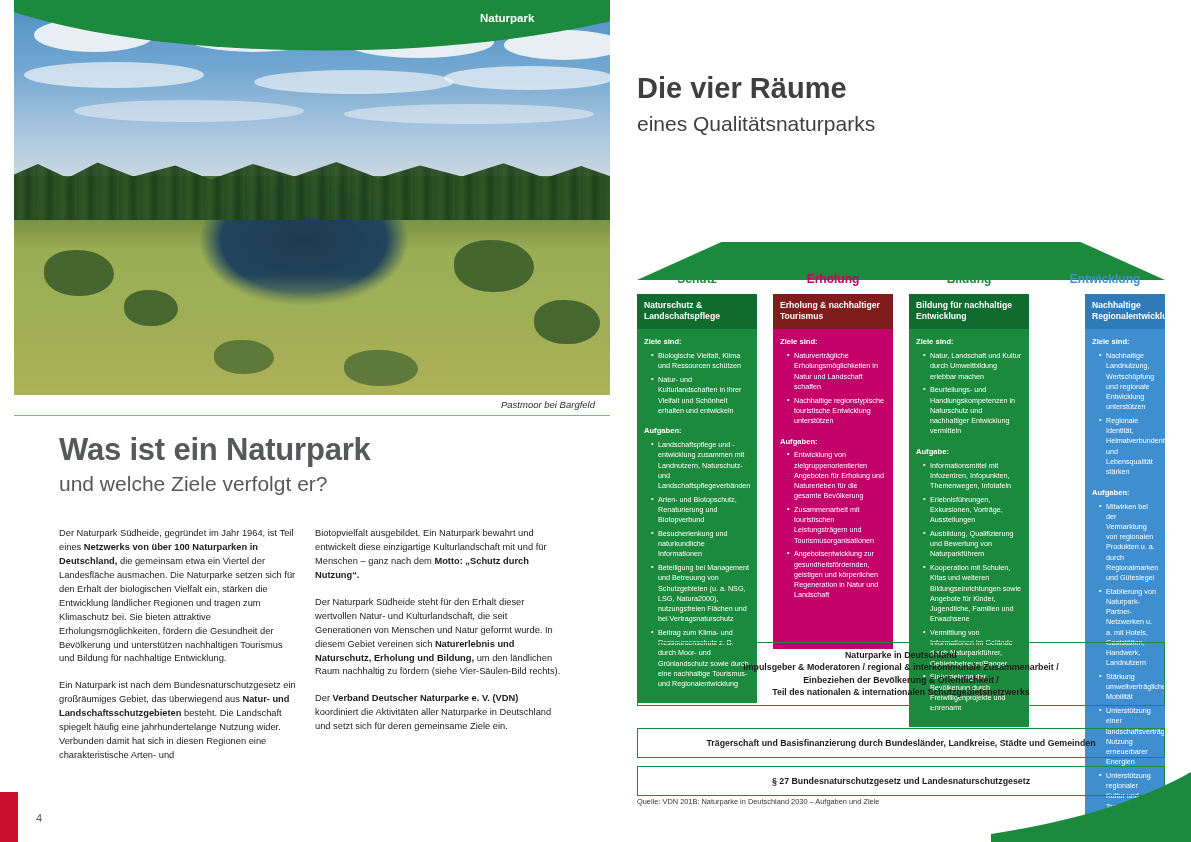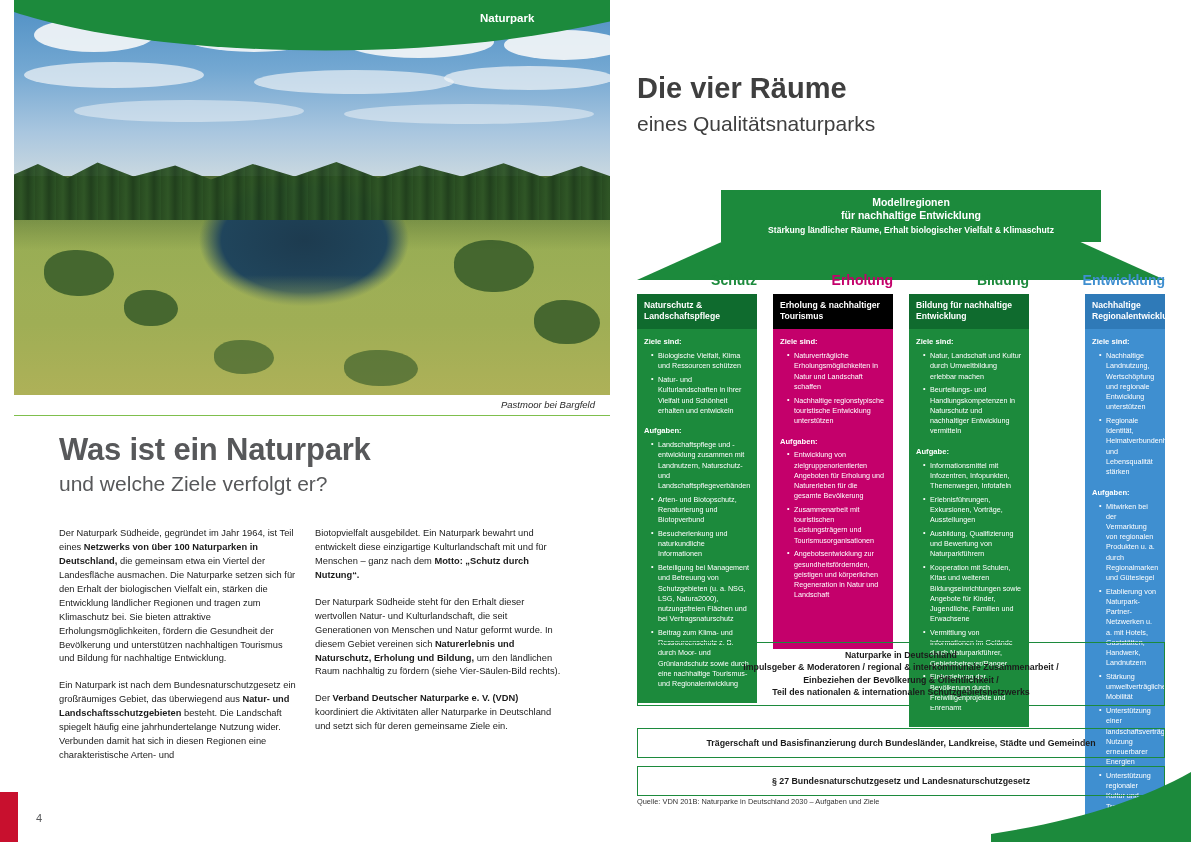--- a/index.html
+++ b/index.html
@@ -108,43 +108,43 @@
     padding-top:6px;
   }
   .model-band .t1 { font-size:10.5px; font-weight:bold; line-height:1.25; }
   .model-band .t2 { font-size:8.6px; font-weight:bold; margin-top:3px; }
   .pyramid {
     position:absolute; left:0; top:52px; width:528px; height:38px;
     background:#1c8a3c;
     clip-path: polygon(16% 0, 84% 0, 100% 100%, 0 100%);
   }
   .pillar-title {
-    position:absolute; top:82px; font-size:14px; font-weight:bold; color:#1c8a3c;
-    text-align:right;
+    position:absolute; top:82px; font-size:12px; font-weight:bold; color:#1c8a3c;
+    text-align:center;
   }
   .arrow {
     position:absolute; width:0; height:0;
     border-left:11px solid transparent; border-right:11px solid transparent;
   }
 
   .pcol { position:absolute; top:104px; width:120px; }
   .pcol .hd { padding:6px 7px 7px 7px; color:#fff; font-size:8.6px; font-weight:bold; line-height:1.3; min-height:34px; }
   .pcol .bd { padding:8px 7px 10px 7px; color:#fff; font-size:7.2px; line-height:1.42; }
   .pcol .bd .lbl { font-weight:bold; font-size:7.6px; display:block; margin-bottom:3px; }
   .pcol ul { margin:0 0 0 8px; padding:0; list-style: none; }
   .pcol li { position:relative; margin-bottom:3.5px; padding-left:6px; }
   .pcol li:before { content:"•"; position:absolute; left:-1px; top:-1px; }
   .pcol .gap { height:7px; }
 
   .c-schutz { background:#1c8a3c; }
   .c-erholung { background:#c4006b; }
   .c-bildung { background:#1c8a3c; }
   .c-entwicklung { background:#3f8fd0; }
   .hd-schutz { background:#0f6b2e; }
-  .hd-erholung { background:#000000; }
+  .hd-erholung { background:#7f1d1d; }
   .hd-bildung { background:#0f6b2e; }
   .hd-entwicklung { background:#2f7ab8; }
 
   .band {
     position:absolute; left:0; width:528px;
     border:1.4px solid #1c8a3c; color:#1b1b1b;
     text-align:center; padding:6px 4px;
   }
   .band .b1 { font-size:8.8px; font-weight:bold; line-height:1.42; }
   .band2 { font-size:8.8px; font-weight:bold; }
@@ -216,25 +216,20 @@
   </div>
 
   <div class="right-page">
 
     <h1 class="rtitle">Die vier Räume</h1>
     <h2 class="rsubtitle">eines Qualitätsnaturparks</h2>
 
 
     <div class="diagram">
 
-      <div class="model-band">
-        <div class="t1">Modellregionen</div>
-        <div class="t1">für nachhaltige Entwicklung</div>
-        <div class="t2">Stärkung ländlicher Räume, Erhalt biologischer Vielfalt &amp; Klimaschutz</div>
-      </div>
       <div class="pyramid"></div>
 
       <div id="pillars">
           <div class="pillar-title" style="left: 0px; width: 120px; color: rgb(28, 138, 60);">Schutz</div>
           <div class="arrow" style="position: absolute; left: 49px; top: 108px; border-top: 10px solid rgb(28, 138, 60);"></div>
           <div class="pcol" style="left: 0px;">
             <div class="hd hd-schutz">Naturschutz &amp; Landschaftspflege</div>
             <div class="bd c-schutz" style="min-height: 340px;">
               <span class="lbl">Ziele sind:</span>
               <ul>

